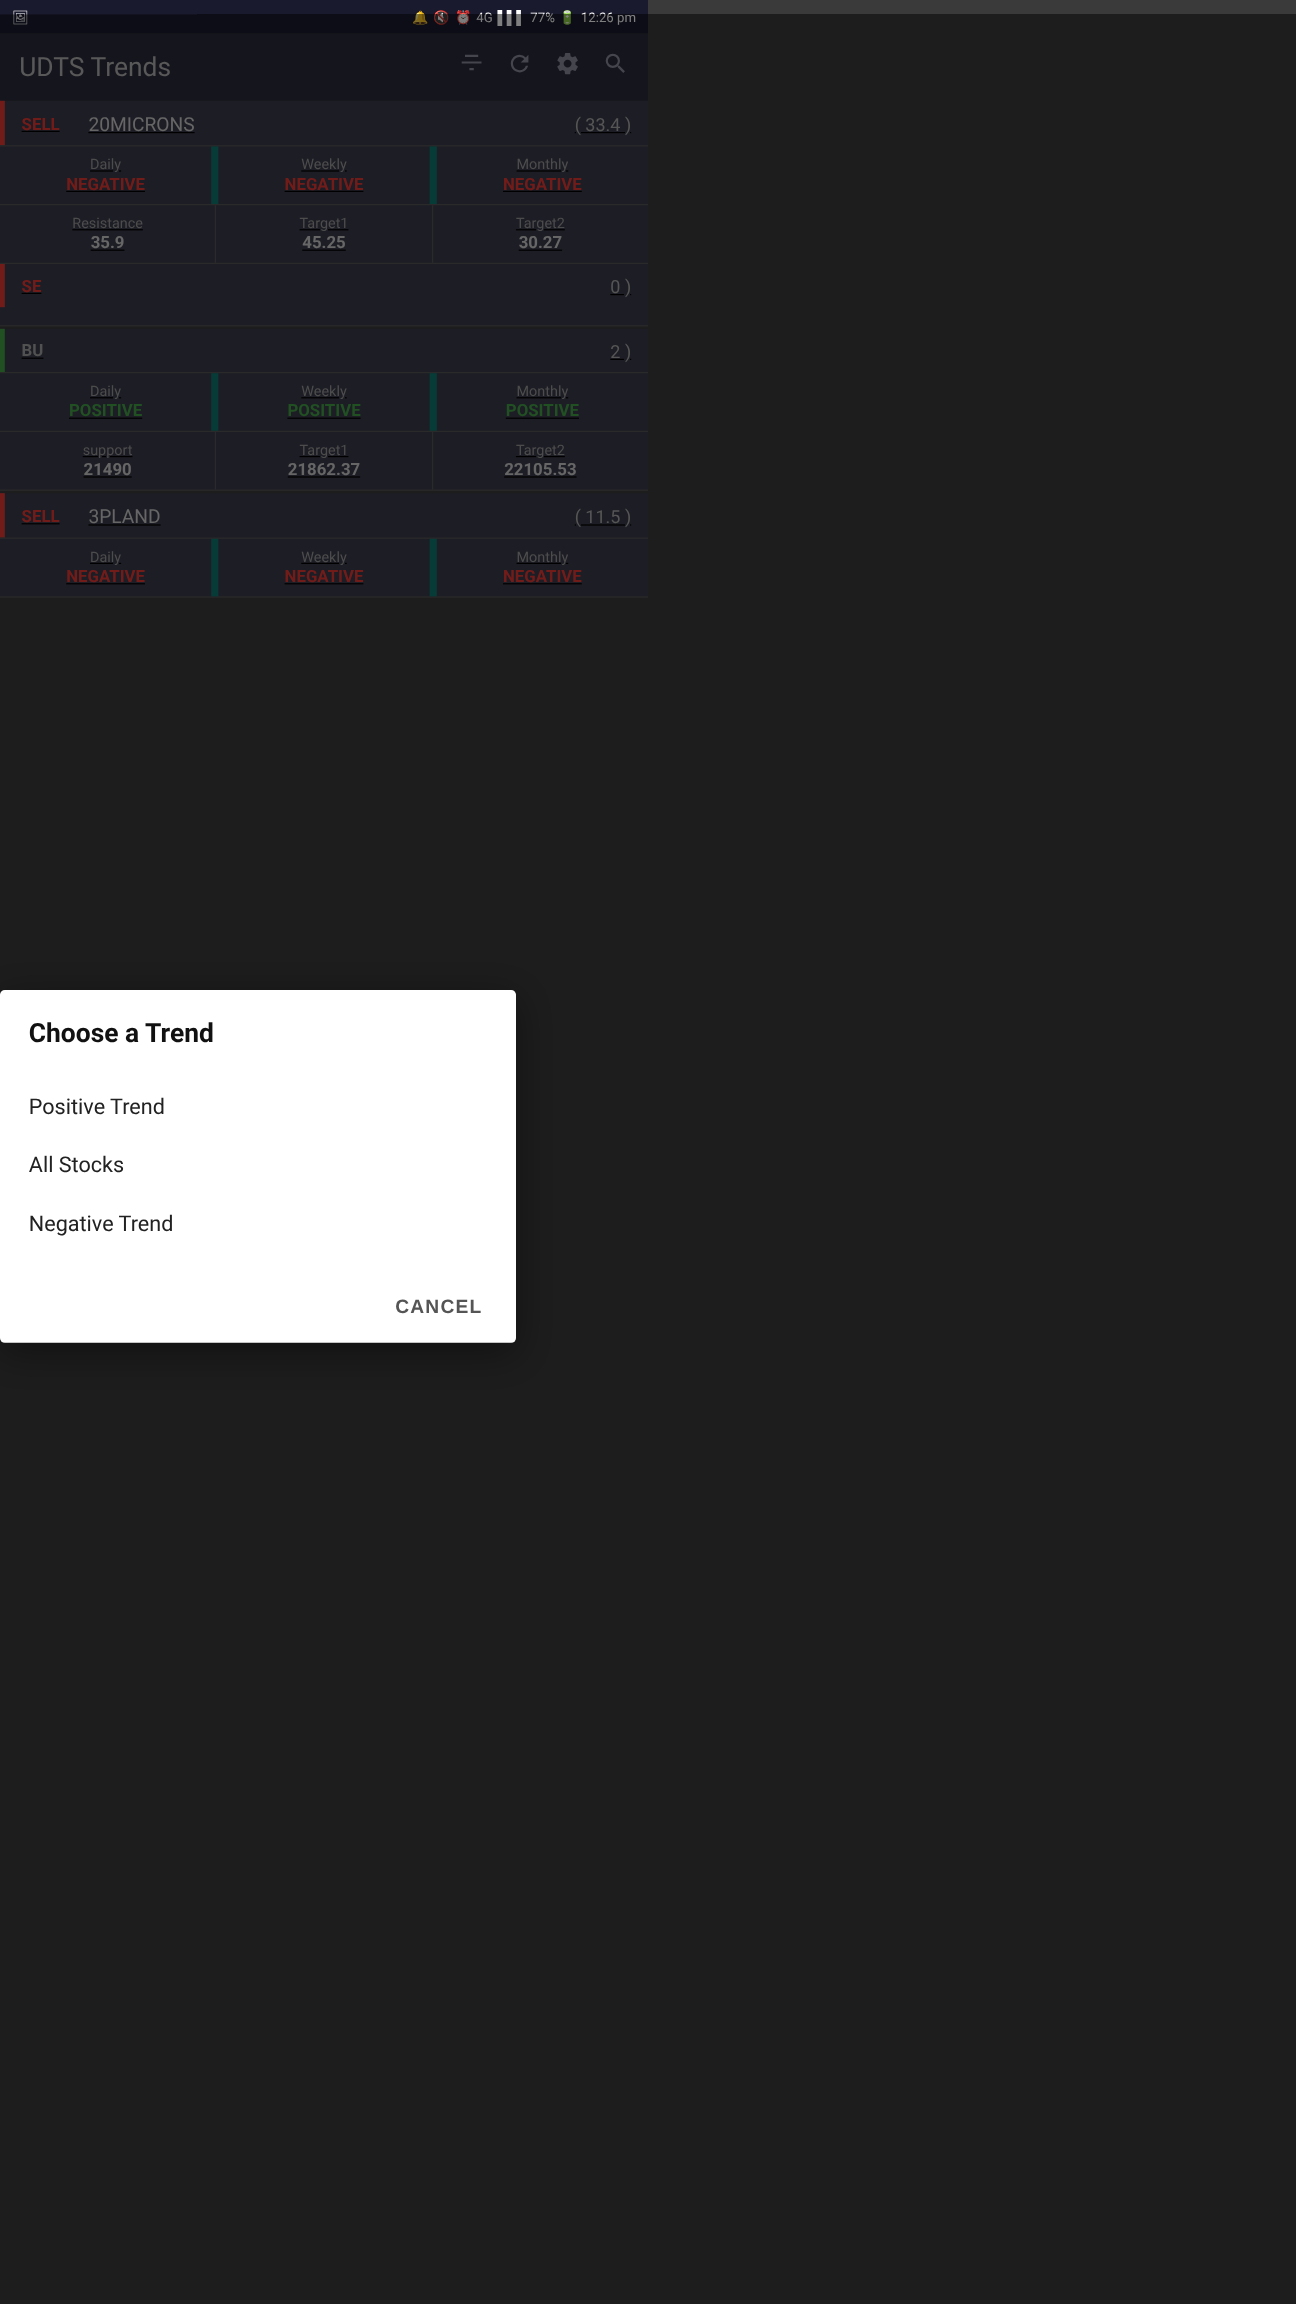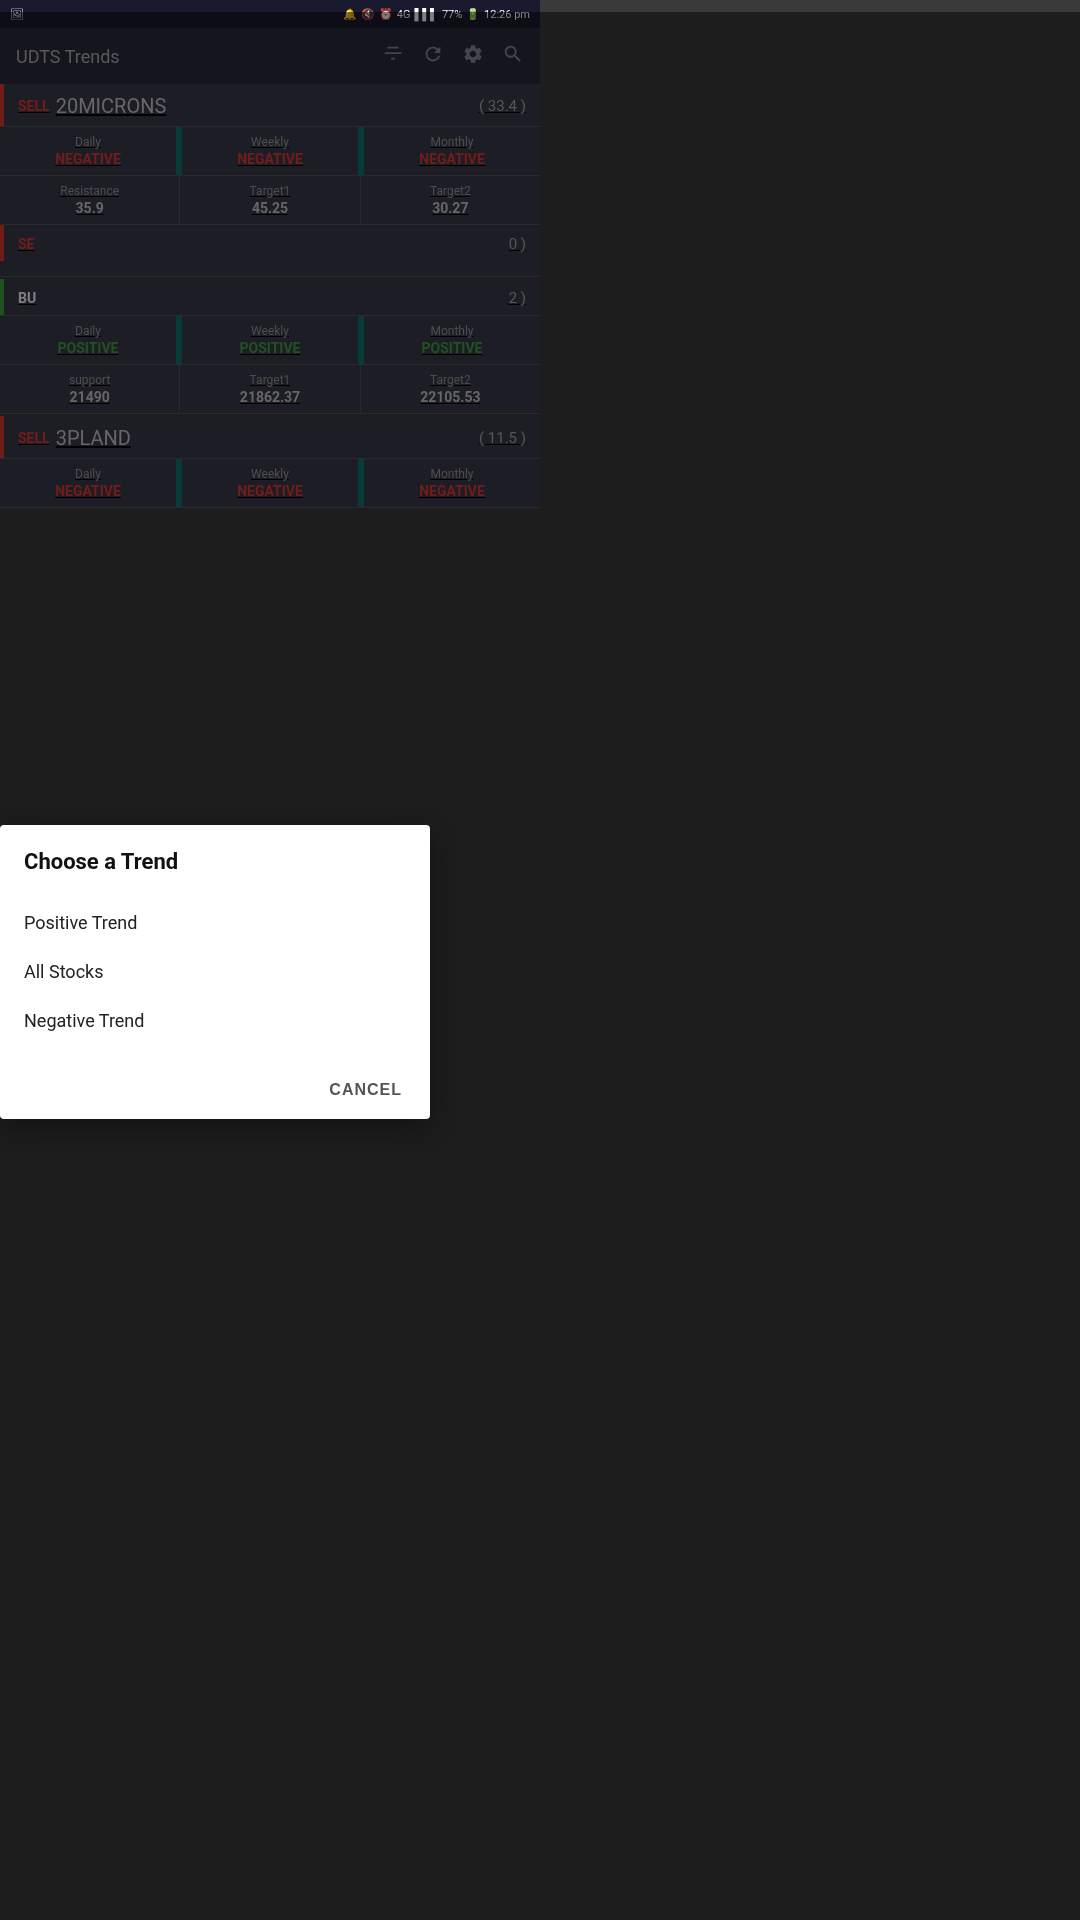--- a/index.html
+++ b/index.html
@@ -40,21 +40,21 @@
     .app-bar {
       background: #2b2b3b;
       height: 56px;
       display: flex;
       align-items: center;
       padding: 0 16px;
       gap: 16px;
     }
     .app-bar-title {
       color: #b0b0b0;
-      font-size: 18px;
+      font-size: 22px;
       font-weight: 400;
       flex: 1;
     }
     .app-bar-icons {
       display: flex;
       align-items: center;
       gap: 18px;
     }
     .icon-btn {
       color: #8a8a9a;
@@ -87,26 +87,26 @@
 
     .stock-card-header.buy-border {
       border-left-color: #43a047;
     }
 
     .stock-signal {
       font-size: 14px;
       font-weight: bold;
     }
     .stock-signal.sell { color: #e53935; }
-    .stock-signal.buy { color: #ffffff; }
+    .stock-signal.buy { color: #a3a3a3; }
 
     .stock-name {
       color: #ccc;
-      font-size: 20px;
-      margin-left: 6px;
+      font-size: 16px;
+      margin-left: 24px;
     }
 
     .stock-price {
       color: #aaa;
       font-size: 15px;
     }
 
     .trend-row {
       display: flex;
       border-top: 1px solid #555;

